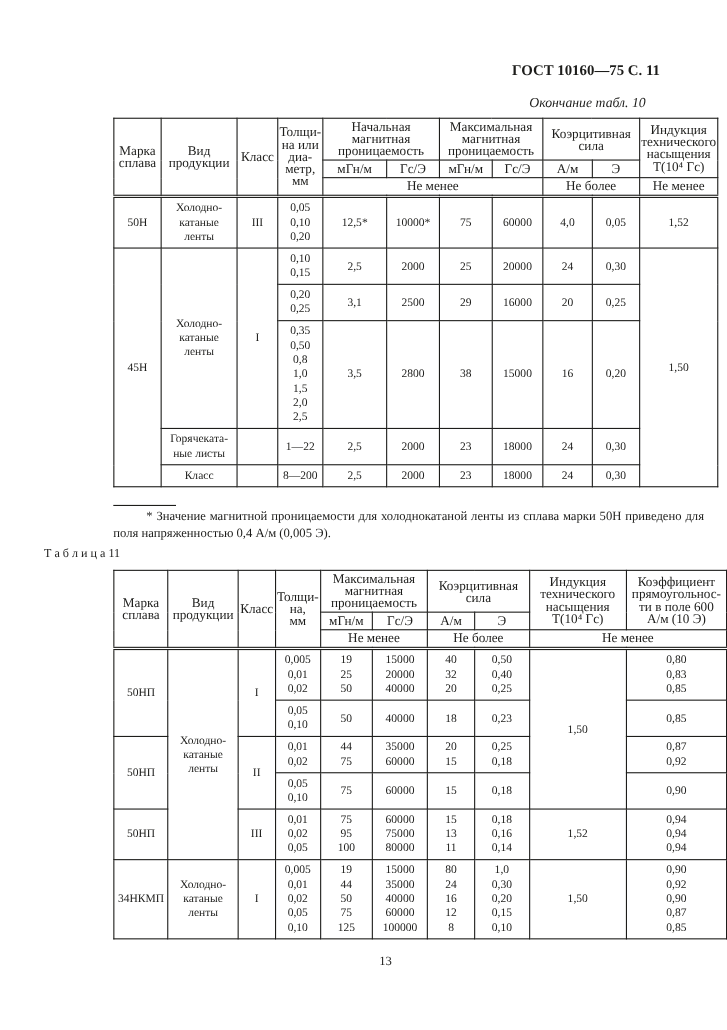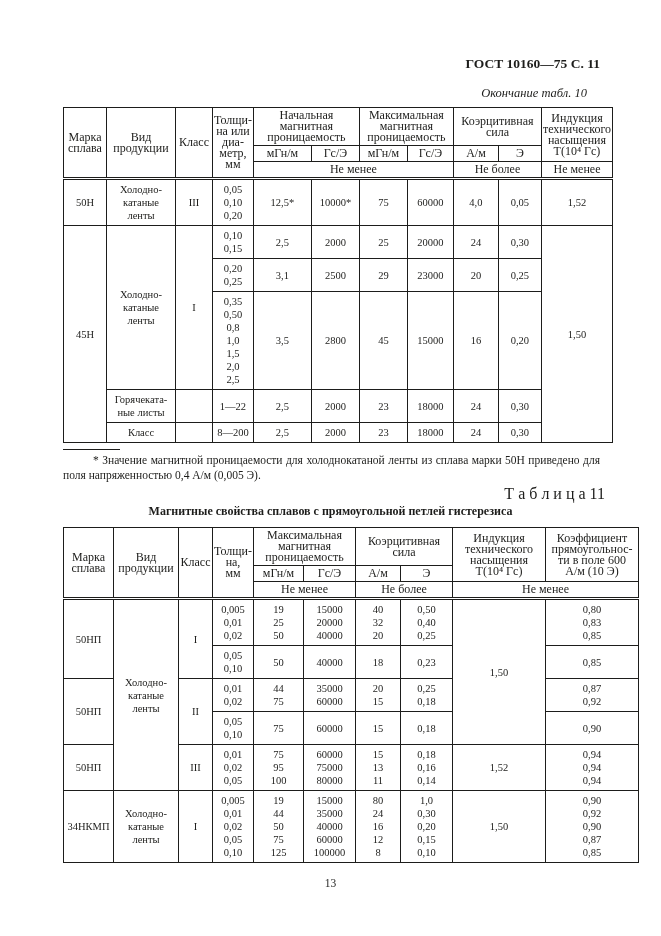--- a/index.html
+++ b/index.html
@@ -1,40 +1,40 @@
 <!DOCTYPE html>
 <html><head>
 <meta charset="utf-8">
 <style>
   html,body { margin:0; padding:0; }
   body {
     width:661px; height:936px; background:#ffffff; color:#1d1d1b;
     font-family:"Liberation Serif", serif; position:relative; overflow:hidden;
   }
-  .page { padding-top:56px; }
+  .page { padding-top:56px;padding-left:40px; }
   .gost-header { text-align:right; margin-right:61px; font-weight:bold; font-size:13.5px; line-height:15px; }
   .continuation { text-align:right; margin-right:74px; font-style:italic; font-size:12.5px; line-height:14px; margin-top:15px; }
 
   table.t { border-collapse:collapse; table-layout:fixed; margin-left:63px; border:1.5px solid #1d1d1b; }
   .t th, .t td {
     border:1px solid #1d1d1b; font-size:10.5px; line-height:13px; font-weight:normal;
     text-align:center; vertical-align:middle; padding:3px 2px; white-space:pre-line;
     overflow:hidden;
   }
   .t thead th { font-size:12px; line-height:11px; padding:2px 1px; }
   .t thead { border-bottom:3px double #1d1d1b; }
   .left { text-align:left; padding-left:4px; }
   .t10 { margin-top:7px; }
   .t11 { margin-top:8px; }
 
-  .footnote { margin-left:63px; width:537px; margin-top:6px; }
+  .footnote { margin-left:63px; width:537px; margin-top:16px; }
   .footnote-rule { width:57px; border-top:1px solid #1d1d1b; height:3px; }
   .footnote-text { font-size:11.5px; line-height:15px; text-align:justify; text-indent:30px; }
 
-  .tbl-label { text-align:right; margin-right:56px; font-size:16px; line-height:13px; margin-top:4px; }
+  .tbl-label { margin-right:56px; font-size:11px; line-height:13px; margin-top:4px; }
   .tbl-title { text-align:center; font-weight:bold; font-size:12px; line-height:16px; margin-top:3px; }
   .page-number { text-align:center; font-size:11.5px; margin-top:14px; }
 </style>
 </head>
 <body>
 
 <div class="page">
 
   <div class="gost-header">ГОСТ 10160—75 С. 11</div>
   <div class="continuation">Окончание табл. 10</div>
@@ -125,35 +125,35 @@
         <td>24</td>
         <td>0,30</td>
         <td rowspan="5">1,50</td>
       </tr>
       <tr>
         <td>0,20
 0,25</td>
         <td>3,1</td>
         <td>2500</td>
         <td>29</td>
-        <td>23000</td>
+        <td>16000</td>
         <td>20</td>
         <td>0,25</td>
       </tr>
       <tr>
         <td>0,35
 0,50
 0,8
 1,0
 1,5
 2,0
 2,5</td>
         <td>3,5</td>
         <td>2800</td>
-        <td>45</td>
+        <td>38</td>
         <td>15000</td>
         <td>16</td>
         <td>0,20</td>
       </tr>
       <tr>
         <td class="left">Горячеката-
 ные листы</td>
         <td></td>
         <td>1—22</td>
         <td>2,5</td>
@@ -176,21 +176,20 @@
       </tr>
     </tbody>
   </table>
 
   <div class="footnote">
     <div class="footnote-rule"></div>
     <div class="footnote-text">* Значение магнитной проницаемости для холоднокатаной ленты из сплава марки 50Н приведено для поля напряженностью 0,4 А/м (0,005 Э).</div>
   </div>
 
   <div class="tbl-label">Т а б л и ц а  11</div>
-  <div class="tbl-title">Магнитные свойства сплавов  с прямоугольной петлей гистерезиса</div>
 
   <table class="t t11">
     <colgroup>
       <col style="width:50px">
         <col style="width:65px">
         <col style="width:34px">
         <col style="width:41px">
       <col style="width:50px">
         <col style="width:52px">
         <col style="width:45px">

